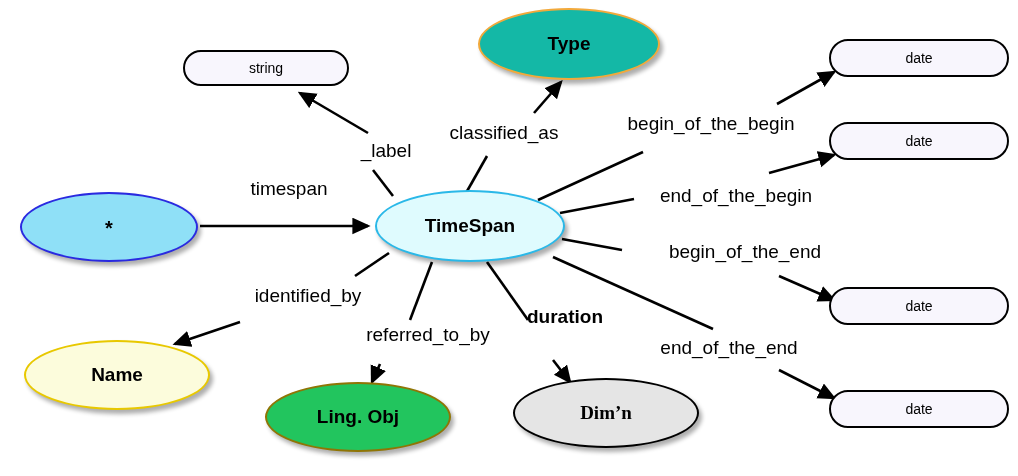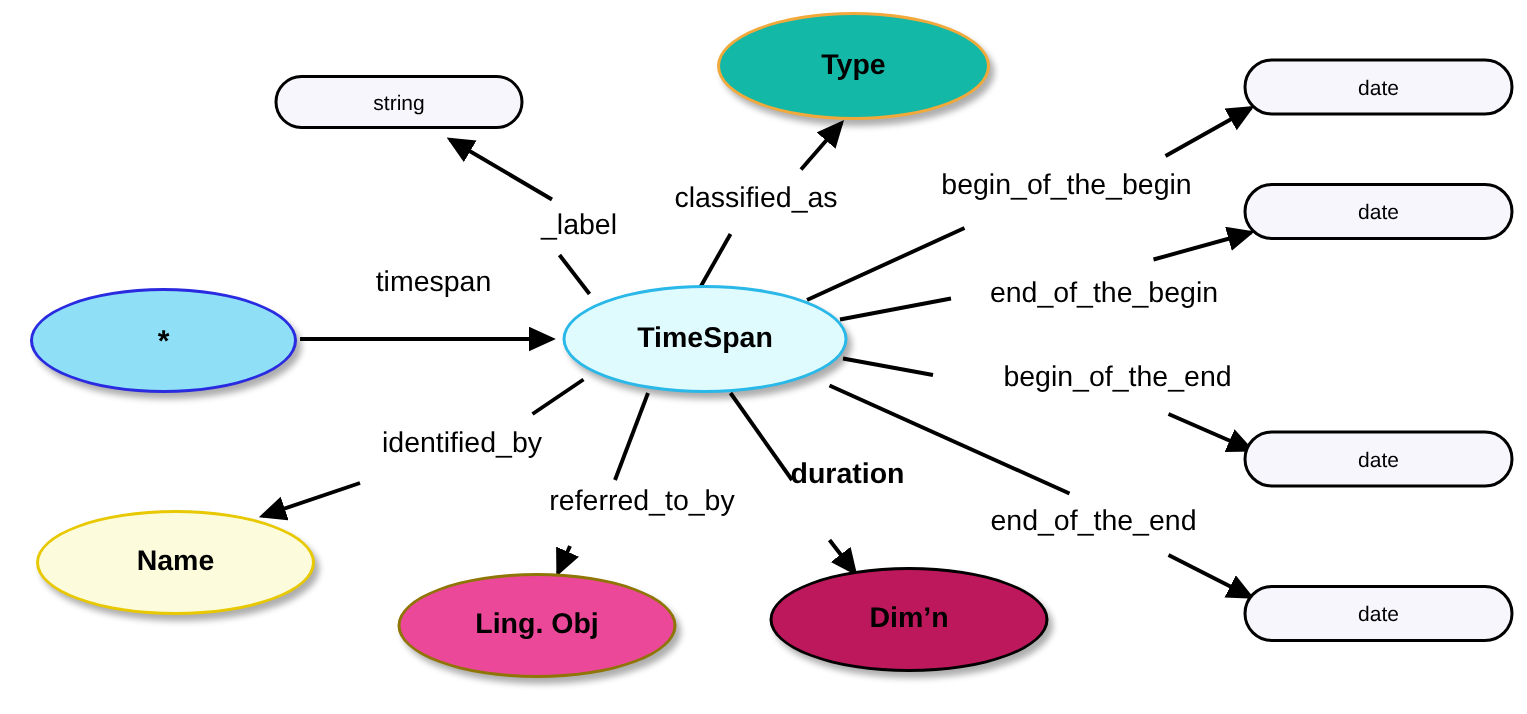--- a/index.html
+++ b/index.html
@@ -116,24 +116,24 @@
       </div>
       <div class="node rrect" style="left: 829px; top: 287px; width: 180px; height: 38px; background: rgb(248, 246, 253); border-color: rgb(0, 0, 0); color: rgb(0, 0, 0);">
         <span>date</span>
       </div>
       <div class="node rrect" style="left: 829px; top: 390px; width: 180px; height: 38px; background: rgb(248, 246, 253); border-color: rgb(0, 0, 0); color: rgb(0, 0, 0);">
         <span>date</span>
       </div>
       <div class="node ellipse" style="left: 24px; top: 340px; width: 186px; height: 70px; background: rgb(252, 252, 220); border-color: rgb(232, 200, 0); color: rgb(0, 0, 0); justify-content: center;">
         <span>Name</span>
       </div>
-      <div class="node ellipse" style="left: 265px; top: 382px; width: 186px; height: 70px; background: #ec4899; border-color: rgb(143, 117, 5); color: rgb(0, 0, 0);">
+      <div class="node ellipse" style="left: 265px; top: 382px; width: 186px; height: 70px; background: #22c55e; border-color: rgb(143, 117, 5); color: rgb(0, 0, 0);">
         <span>Ling. Obj</span>
       </div>
-      <div class="node ellipse" style="left: 513px; top: 378px; width: 186px; height: 70px; background: #be185d; border-color: rgb(0, 0, 0); color: rgb(0, 0, 0);">
+      <div class="node ellipse" style="left: 513px; top: 378px; width: 186px; height: 70px; background: #e5e5e5; border-color: rgb(0, 0, 0); color: rgb(0, 0, 0); font-family: Liberation Serif, serif;">
         <span>Dim’n</span>
       </div>
     </div>
   <div id="label-layer">
       <div class="edge-label" style="left: 289px; top: 189px;">timespan</div>
       <div class="edge-label" style="left: 386px; top: 151px;">_label</div>
       <div class="edge-label" style="left: 504px; top: 133px;">classified_as</div>
       <div class="edge-label" style="left: 711px; top: 124px;">begin_of_the_begin</div>
       <div class="edge-label" style="left: 736px; top: 196px;">end_of_the_begin</div>
       <div class="edge-label" style="left: 729px; top: 252px; margin-left: 16px;">begin_of_the_end</div>

